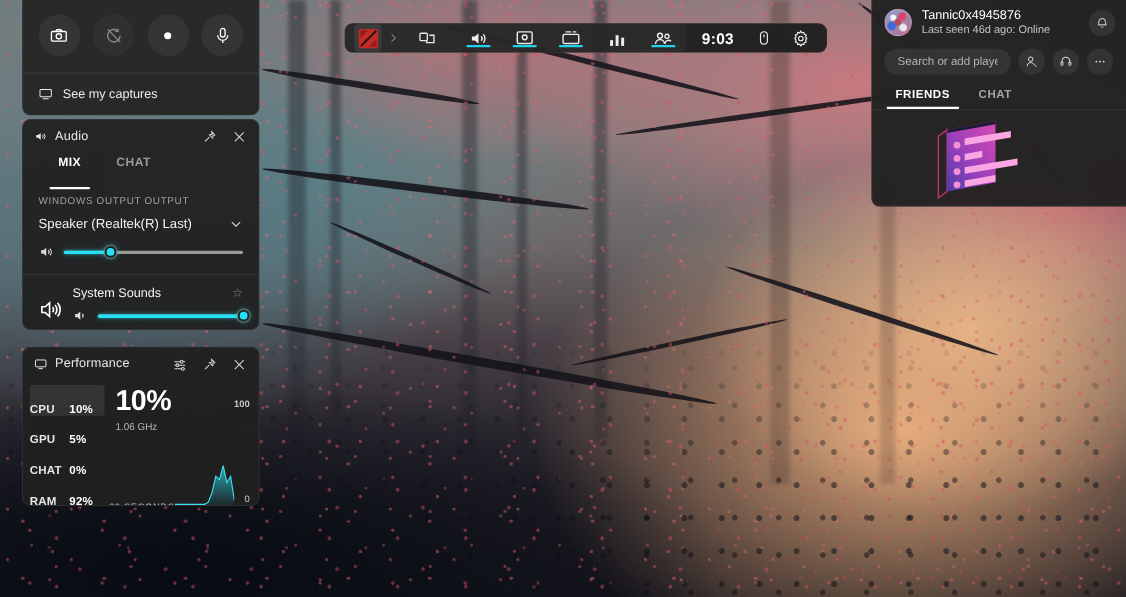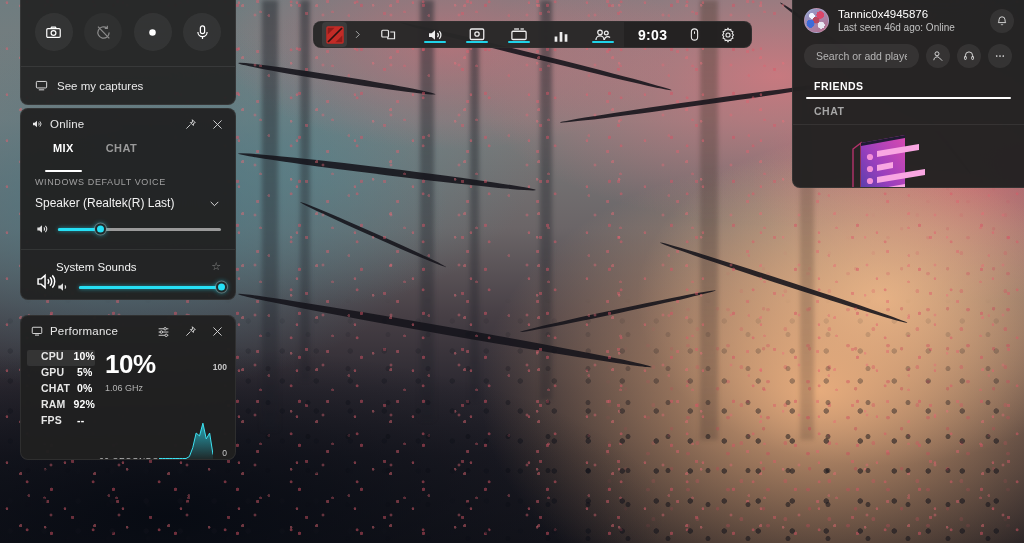--- a/index.html
+++ b/index.html
@@ -249,20 +249,21 @@
     border: 2.5px solid rgba(30,30,30,.95);
     box-shadow: 0 0 0 1px rgba(150,150,150,.55), 0 0 5px rgba(38,224,245,.7);
   }
   .audio-divider {
     margin: 13px 0 0;
     border-top: 1px solid rgba(255,255,255,.08);
   }
   .app-row {
     display: flex;
     align-items: flex-start;
+    gap: 10px;
     padding: 10px 14px 0;
   }
   .app-icon { color: #fff; padding-top: 11px; }
   .app-icon svg { width: 21px; height: 21px; }
   .app-body { flex: 1; }
   .app-top {
     display: flex;
     align-items: center;
     justify-content: space-between;
     margin-bottom: 7px;
@@ -284,24 +285,24 @@
   .perf-metrics {
     width: 74px;
     padding-left: 10px;
     padding-top: 2px;
   }
   .metric {
     display: flex;
     font-size: 10.5px;
     font-weight: bold;
     color: #e6e6e6;
-    height: 16px;
-    align-items: flex-start;
-    cursor: pointer;
-    padding-left: 14px;
+    height: 28px;
+    align-items: flex-end;
+    cursor: pointer;
+    padding-left: 0;
     margin-left: -4px;
     letter-spacing: .2px;
   }
   .metric.active { background: rgba(255,255,255,.085); border-radius: 2px; }
   .metric .m-name { width: 36px; }
   .metric .m-val { color: #fff; }
   .perf-main {
     flex: 1;
     position: relative;
     padding-left: 10px;
@@ -497,21 +498,20 @@
     outline: none;
     color: #fff;
     font-size: 10.5px;
     font-family: "Liberation Sans", sans-serif;
   }
   .search-box input::placeholder { color: #b5b5b5; }
   .social-tabs {
     display: flex;
     gap: 6px;
     padding: 12px 11px 0;
-    flex-direction: column;
   }
   .s-tab {
     position: relative;
     font-size: 10.5px;
     font-weight: bold;
     letter-spacing: .5px;
     color: #a6a6a6;
     padding: 0 10px 7px;
     cursor: pointer;
   }
@@ -604,42 +604,42 @@
     </div>
   </div>
 
   <div class="panel" id="audio-panel">
     <div class="panel-head">
       <svg viewBox="0 0 24 24" fill="none" stroke="currentColor" stroke-width="1.8" style="width:12px;height:12px;">
         <path d="M4 9.5h3.5L12 5.6v12.8L7.5 14.5H4z" fill="currentColor" stroke="none"></path>
         <path d="M15.2 9.2a4 4 0 0 1 0 5.6"></path>
         <path d="M17.8 6.8a7.6 7.6 0 0 1 0 10.4"></path>
       </svg>
-      <span class="title">Online</span>
+      <span class="title">Audio</span>
       <div class="head-btn">
         <svg class="head-icon" viewBox="0 0 24 24" fill="none" stroke="currentColor" stroke-width="1.7">
           <path d="M15.4 3.2l5.4 5.4-3 1-.6 4.2-5.4-5.4 4.2-.6z"></path>
           <line x1="11.8" y1="12.2" x2="4.4" y2="19.6"></line>
         </svg>
       </div>
       <div class="head-btn">
         <svg class="head-icon" viewBox="0 0 24 24" fill="none" stroke="currentColor" stroke-width="1.7">
           <line x1="4.5" y1="4.5" x2="19.5" y2="19.5"></line>
           <line x1="19.5" y1="4.5" x2="4.5" y2="19.5"></line>
         </svg>
       </div>
     </div>
 
     <div class="tabs">
       <div class="tab active">MIX</div>
       <div class="tab">CHAT</div>
     </div>
 
     <div class="audio-section">
-      <div class="sec-label">WINDOWS DEFAULT VOICE</div>
+      <div class="sec-label">WINDOWS OUTPUT OUTPUT</div>
       <div class="device-row">
         <span class="device-name">Speaker (Realtek(R) Last)</span>
         <svg viewBox="0 0 24 24" fill="none" stroke="currentColor" stroke-width="1.8" style="width:13px;height:13px;color:#ddd;">
           <polyline points="5,9 12,16 19,9"></polyline>
         </svg>
       </div>
       <div class="slider-row">
         <svg viewBox="0 0 24 24" fill="none" stroke="currentColor" stroke-width="1.8">
           <path d="M4 9.5h3.5L12 5.6v12.8L7.5 14.5H4z" fill="currentColor" stroke="none"></path>
           <path d="M15.2 9.2a4 4 0 0 1 0 5.6"></path>

